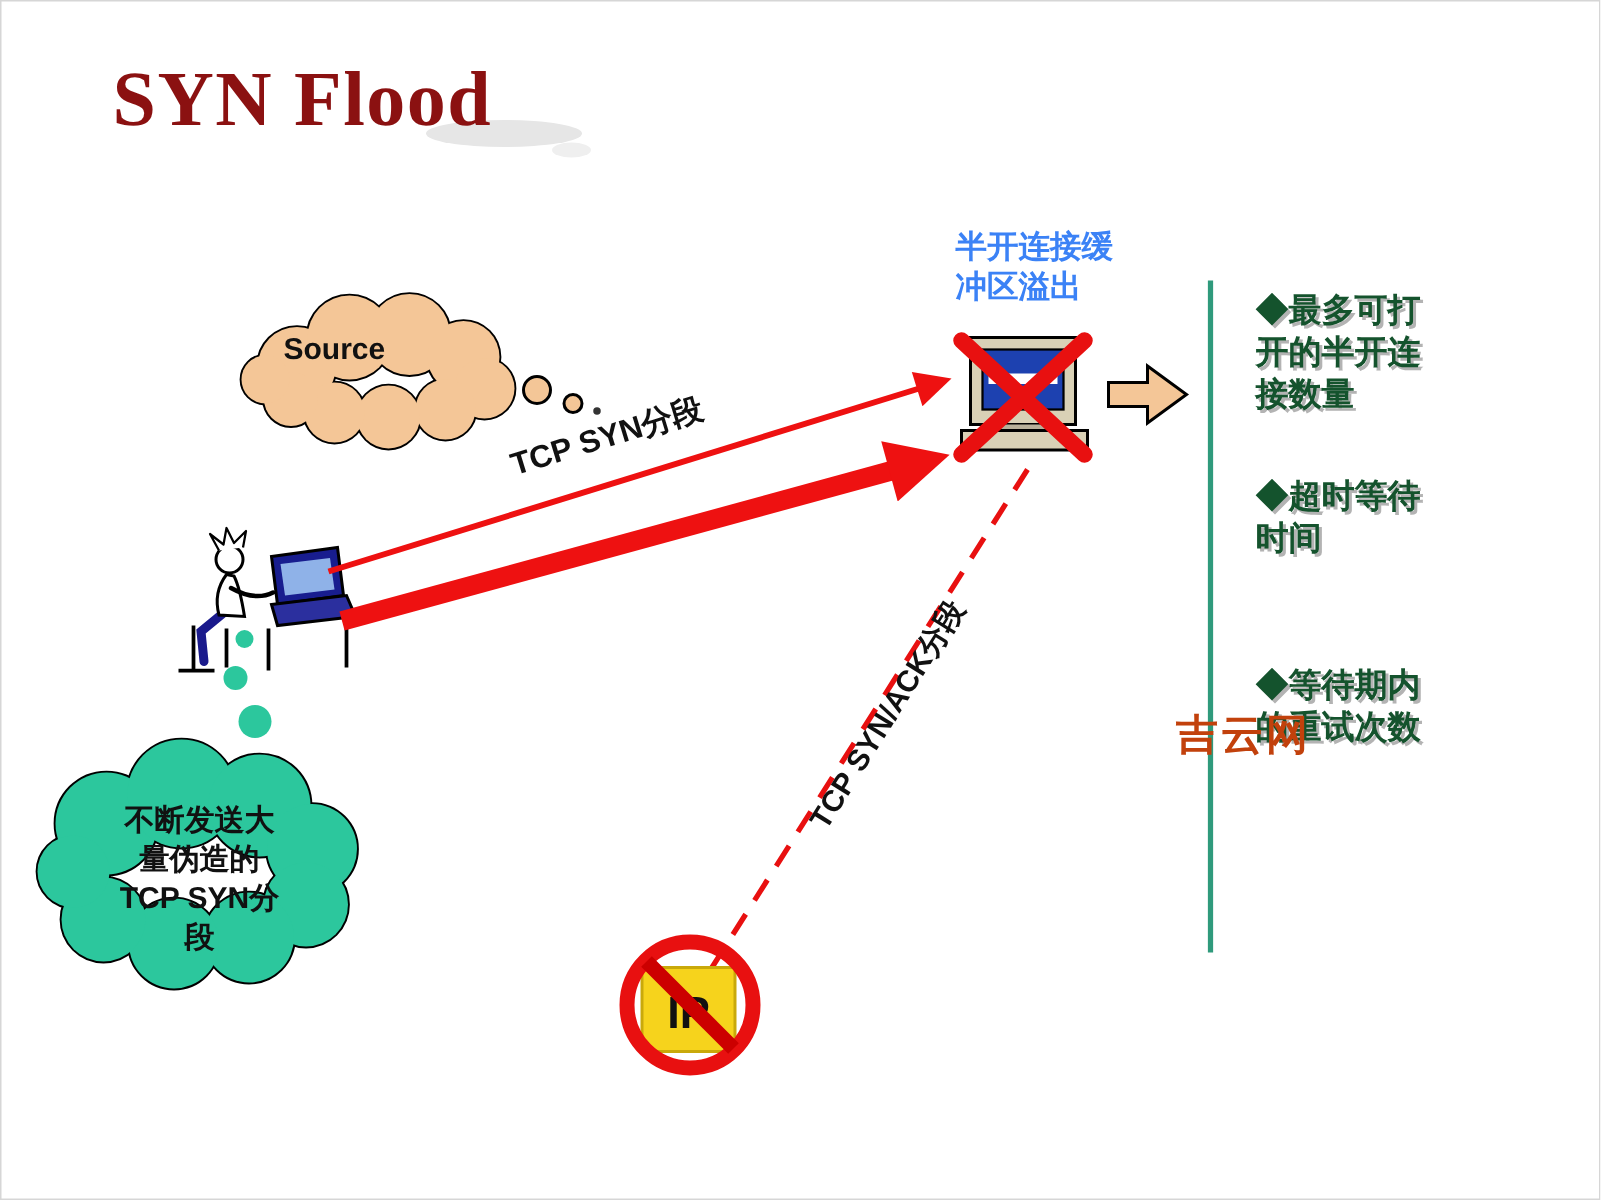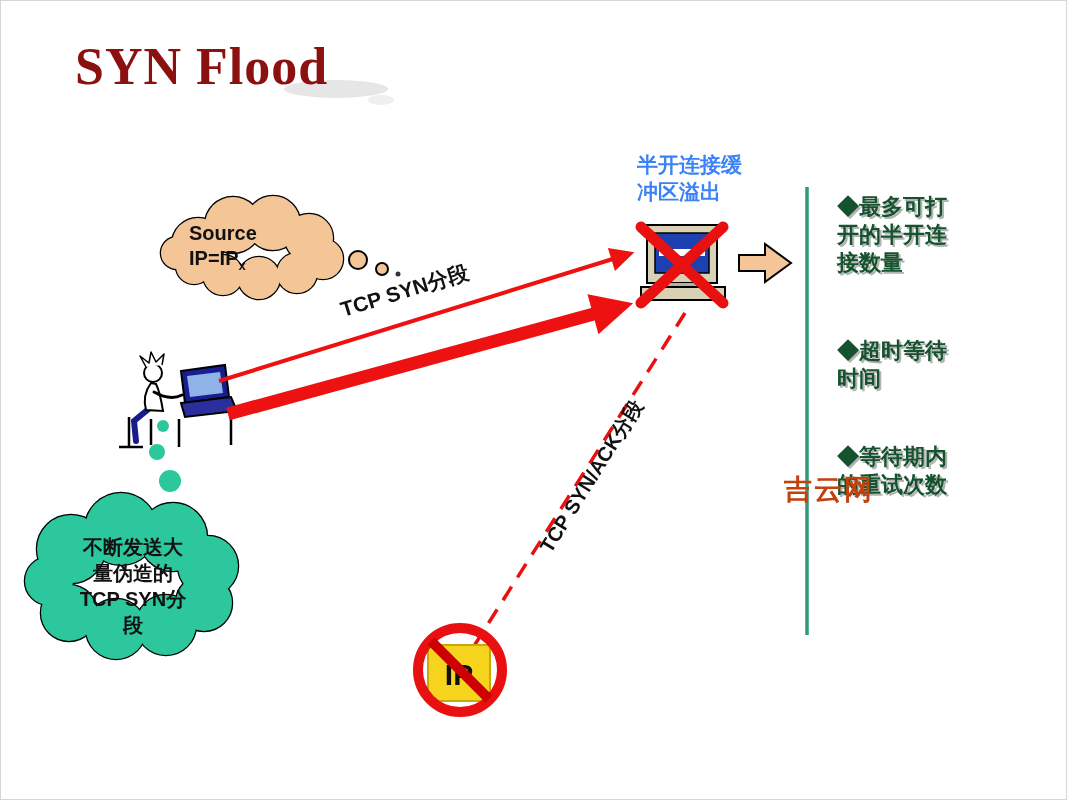--- a/index.html
+++ b/index.html
@@ -45,21 +45,21 @@
     position:absolute; left:636px; top:150px; width:160px;
     font-weight:bold; font-size:21px; color:#3b82f6; line-height:1.3;
   }
 
   .bullet {
     position:absolute; left:836px; width:160px;
     font-weight:bold; font-size:22px; line-height:1.28;
     color:#14532d; text-shadow:2px 2px 0 #b3b3b3;
   }
   .b1 { top:192px; }
-  .b2 { top:316px;margin-top:20px; }
+  .b2 { top:316px; }
   .b3 { top:396px;margin-top:46px; }
 
   .watermark {
     position:absolute; left:783px; top:470px;
     font-weight:bold; font-size:28px; color:#c2410c; letter-spacing:2px;
   }
 </style>
 </head>
 <body>
 
@@ -162,21 +162,20 @@
       <text x="458" y="684" text-anchor="middle" font-size="30" font-weight="bold" fill="#111">IP</text>
       <circle cx="459" cy="669" r="42" fill="none" stroke="#e81010" stroke-width="10"></circle>
       <line x1="430" y1="640" x2="488" y2="698" stroke="#cc0000" stroke-width="10"></line>
     </g>
   </svg>
 
   <h1 class="title">SYN Flood</h1>
 
   <div class="src-text">
     <div>Source</div>
-    <div><span>IP=IP</span><sub>x</sub></div>
   </div>
 
   <div class="syn-label">TCP SYN分段</div>
 
   <div class="server-caption ml">半开连接缓
 冲区溢出</div>
 
   <div class="synack-label">TCP SYN/ACK分段</div>
 
   <div class="atk-cloud-text ml">不断发送大

